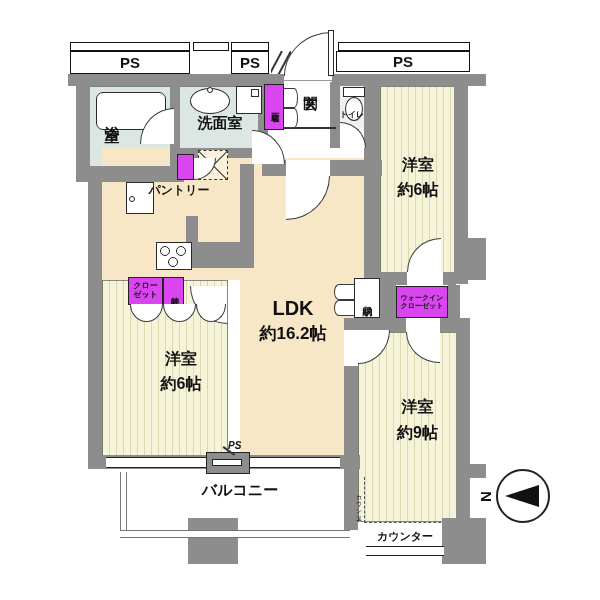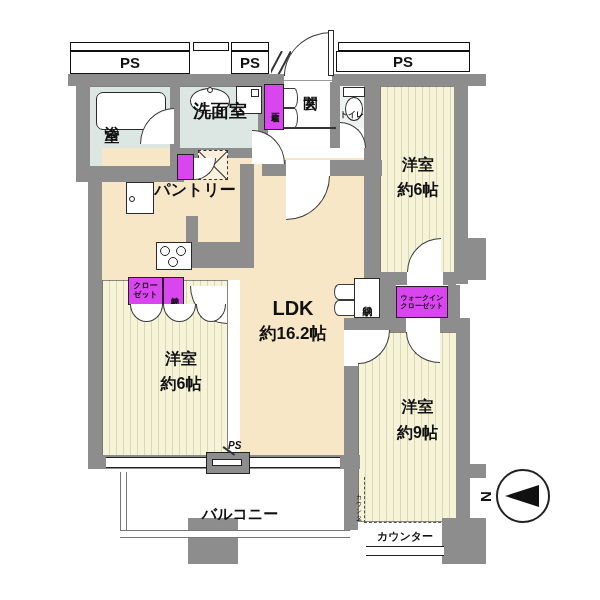--- a/index.html
+++ b/index.html
@@ -162,37 +162,37 @@
   <div class="scal" style="left:284px;top:108px;width:14px;height:20px;border:1.3px solid #3a3a3a;border-left:0;border-radius:0 50% 50% 0 / 0 100% 100% 0;"></div>
   <div class="scal" style="left:334px;top:284px;width:20px;height:16px;border:1.3px solid #3a3a3a;border-right:0;border-radius:50% 0 0 50% / 100% 0 0 100%;"></div>
   <div class="scal" style="left:334px;top:300px;width:20px;height:16px;border:1.3px solid #3a3a3a;border-right:0;border-radius:50% 0 0 50% / 100% 0 0 100%;"></div>
 
   <div class="abs" style="left:206px;top:452px;width:44px;height:22px;background:#8d8d8d;border:1px solid #222;"></div>
   <div class="abs" style="left:212px;top:459px;width:30px;height:7px;background:#fff;border:1px solid #222;"></div>
   <div class="thinline" style="left:222px;top:450px;width:14px;height:1.5px;transform:rotate(35deg);"></div>
   <div class="lbl" style="left:228px;top:440px;font-size:10px;font-style:italic;">PS</div>
 
   <div class="lbl vtext" style="left:102px;top:114px;font-size:15px;">浴室</div>
-  <div class="lbl ctr" style="left:178px;top:100px;width:84px;height:22px;font-size:18px;">洗面室</div>
+  <div class="lbl ctr" style="left:178px;top:112px;width:84px;height:22px;font-size:15px;">洗面室</div>
   <div class="lbl vtext" style="left:302px;top:84px;font-size:14px;">玄関</div>
   <div class="lbl ctr" style="left:336px;top:108px;width:32px;height:12px;font-size:8px;">トイレ</div>
   <div class="lbl ctr" style="left:380px;top:152px;width:76px;height:50px;font-size:16px;line-height:25px;">
       <span><span>洋室</span><br><span>約6帖</span></span>
     </div>
-  <div class="lbl ctr" style="left:160px;top:184px;width:70px;height:13px;font-size:16px;">パントリー</div>
+  <div class="lbl ctr" style="left:144px;top:184px;width:70px;height:13px;font-size:12px;">パントリー</div>
   <div class="lbl ctr" style="left:228px;top:296px;width:130px;height:50px;font-size:17px;line-height:24px;">
       <span><span style="font-size:20px;">LDK</span><br><span>約16.2帖</span></span>
     </div>
   <div class="lbl ctr" style="left:140px;top:346px;width:82px;height:50px;font-size:16px;line-height:25px;">
       <span><span>洋室</span><br><span>約6帖</span></span>
     </div>
   <div class="lbl ctr" style="left:375px;top:394px;width:85px;height:52px;font-size:16px;line-height:26px;">
       <span><span>洋室</span><br><span>約9帖</span></span>
     </div>
-  <div class="lbl ctr" style="left:180px;top:480px;width:120px;height:20px;font-size:15px;margin-top:24px;">バルコニー</div>
+  <div class="lbl ctr" style="left:180px;top:480px;width:120px;height:20px;font-size:15px;">バルコニー</div>
   <div class="lbl ctr" style="left:370px;top:528px;width:70px;height:16px;font-size:11px;">カウンター</div>
   <div class="lbl vtext" style="left:354px;top:490px;font-size:6px;font-weight:400;letter-spacing:0;">カウンター</div>
 
   <div class="abs" style="left:478px;top:465px;width:80px;height:62px;">
     <div class="abs" style="left:18px;top:4px;width:54px;height:54px;border:2px solid #222;border-radius:50%;background:#fff;"></div>
     <div class="abs" style="left:27px;top:20px;width:0;height:0;border-right:34px solid #111;border-top:11px solid transparent;border-bottom:11px solid transparent;"></div>
     <div class="lbl" style="left:2px;top:23px;font-size:15px;font-weight:700;transform:rotate(-90deg);">N</div>
   </div>
 
 </div>

